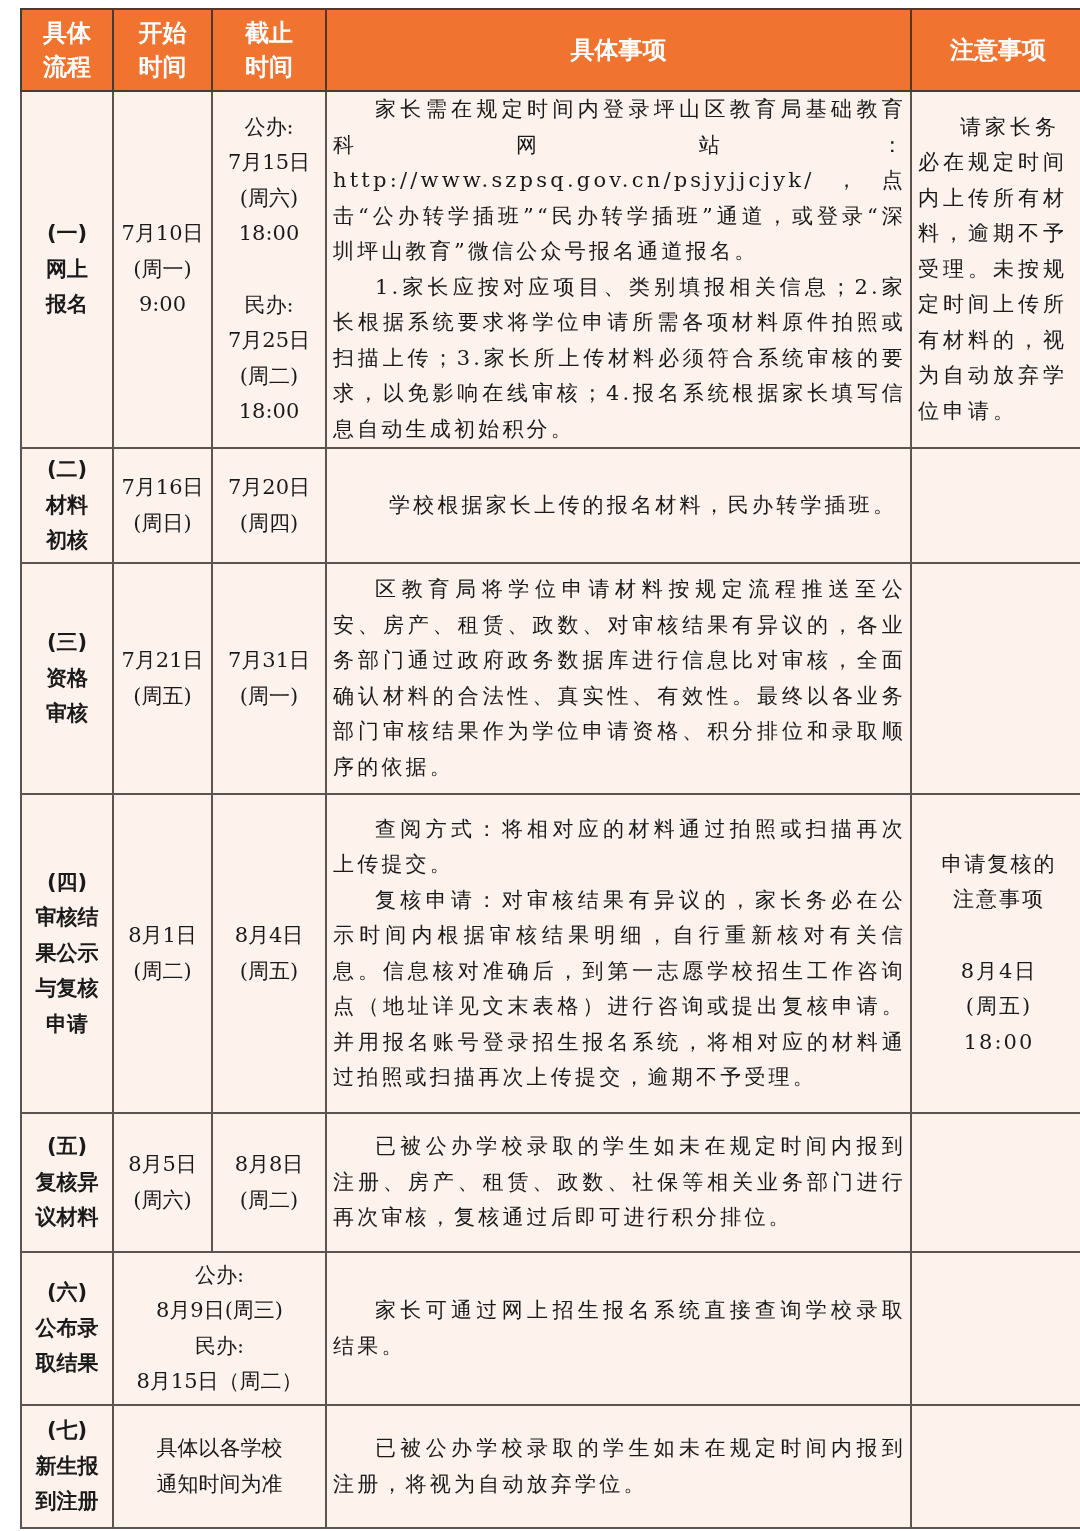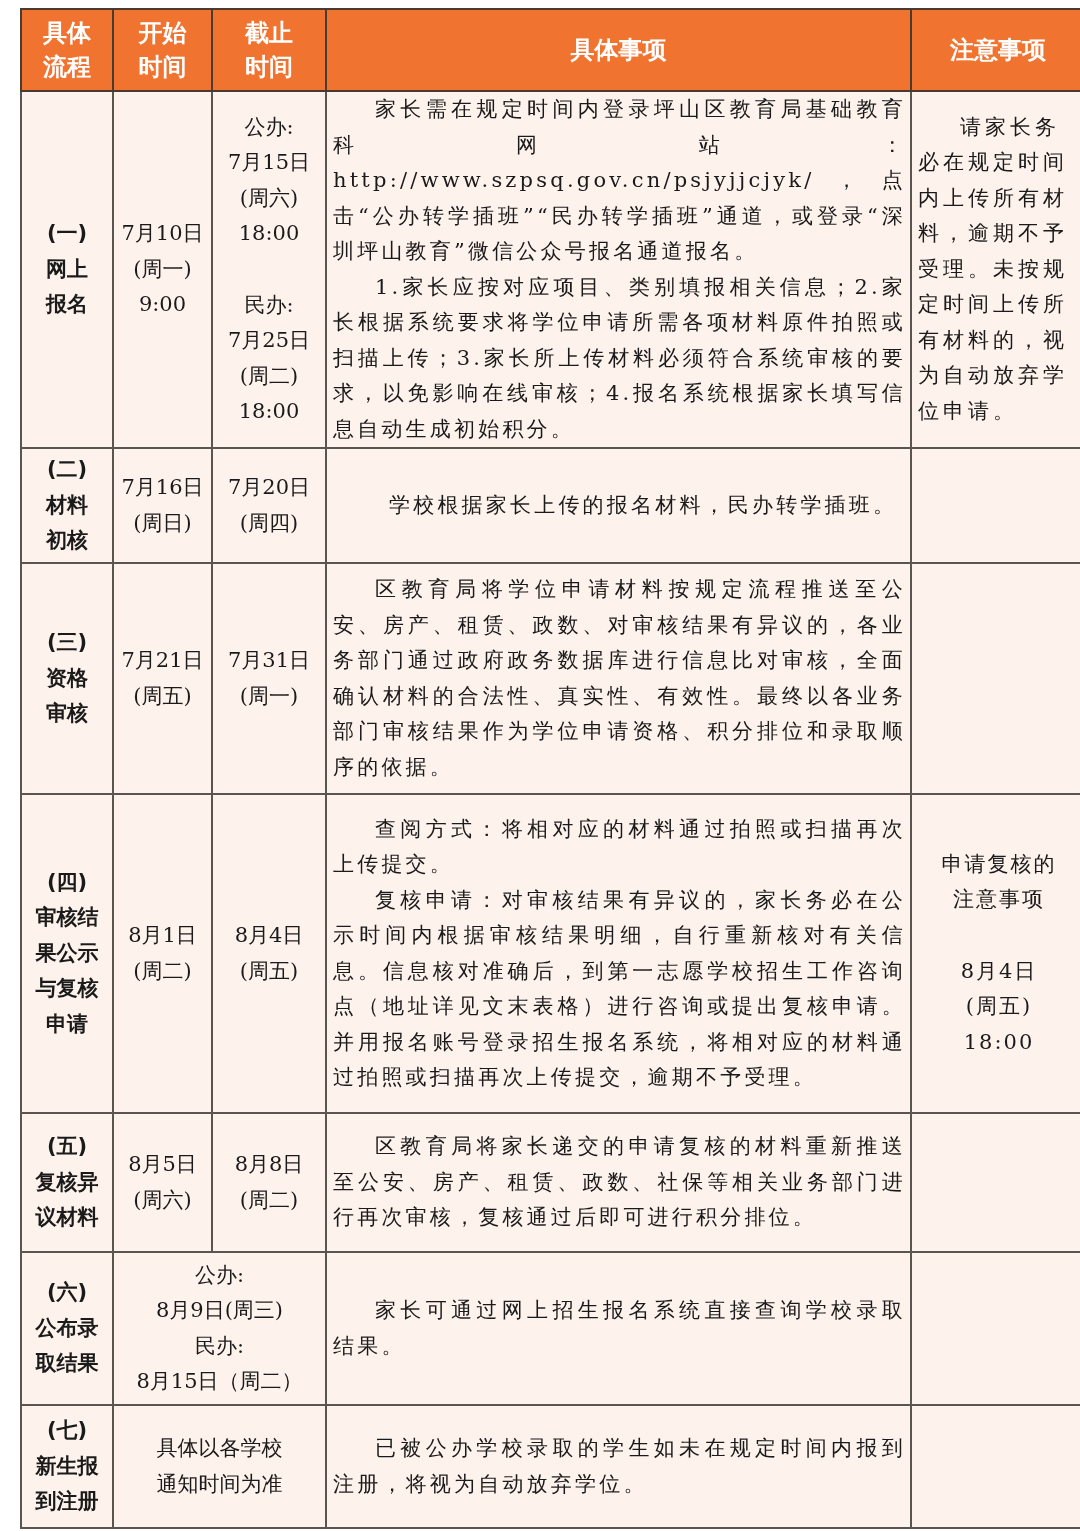--- a/index.html
+++ b/index.html
@@ -173,21 +173,21 @@
       </td>
       <td class="date">
         <span class="line">8月5日</span>
         <span class="line">(周六)</span>
       </td>
       <td class="date">
         <span class="line">8月8日</span>
         <span class="line">(周二)</span>
       </td>
       <td class="detail">
-        <p>区教育局将家长递交的申请复核的材料重新推送至公安、房产、租赁、政数、社保等相关业务部门进行再次审核，复核通过后即可进行积分排位。</p>
+        <p>已被公办学校录取的学生如未在规定时间内报到注册、房产、租赁、政数、社保等相关业务部门进行再次审核，复核通过后即可进行积分排位。</p>
       </td>
       <td class="note">
         <p></p>
       </td>
     </tr>
 
     <tr style="height:153px">
       <td class="stage">
         <span class="line">(六)</span>
         <span class="line">公布录</span>

